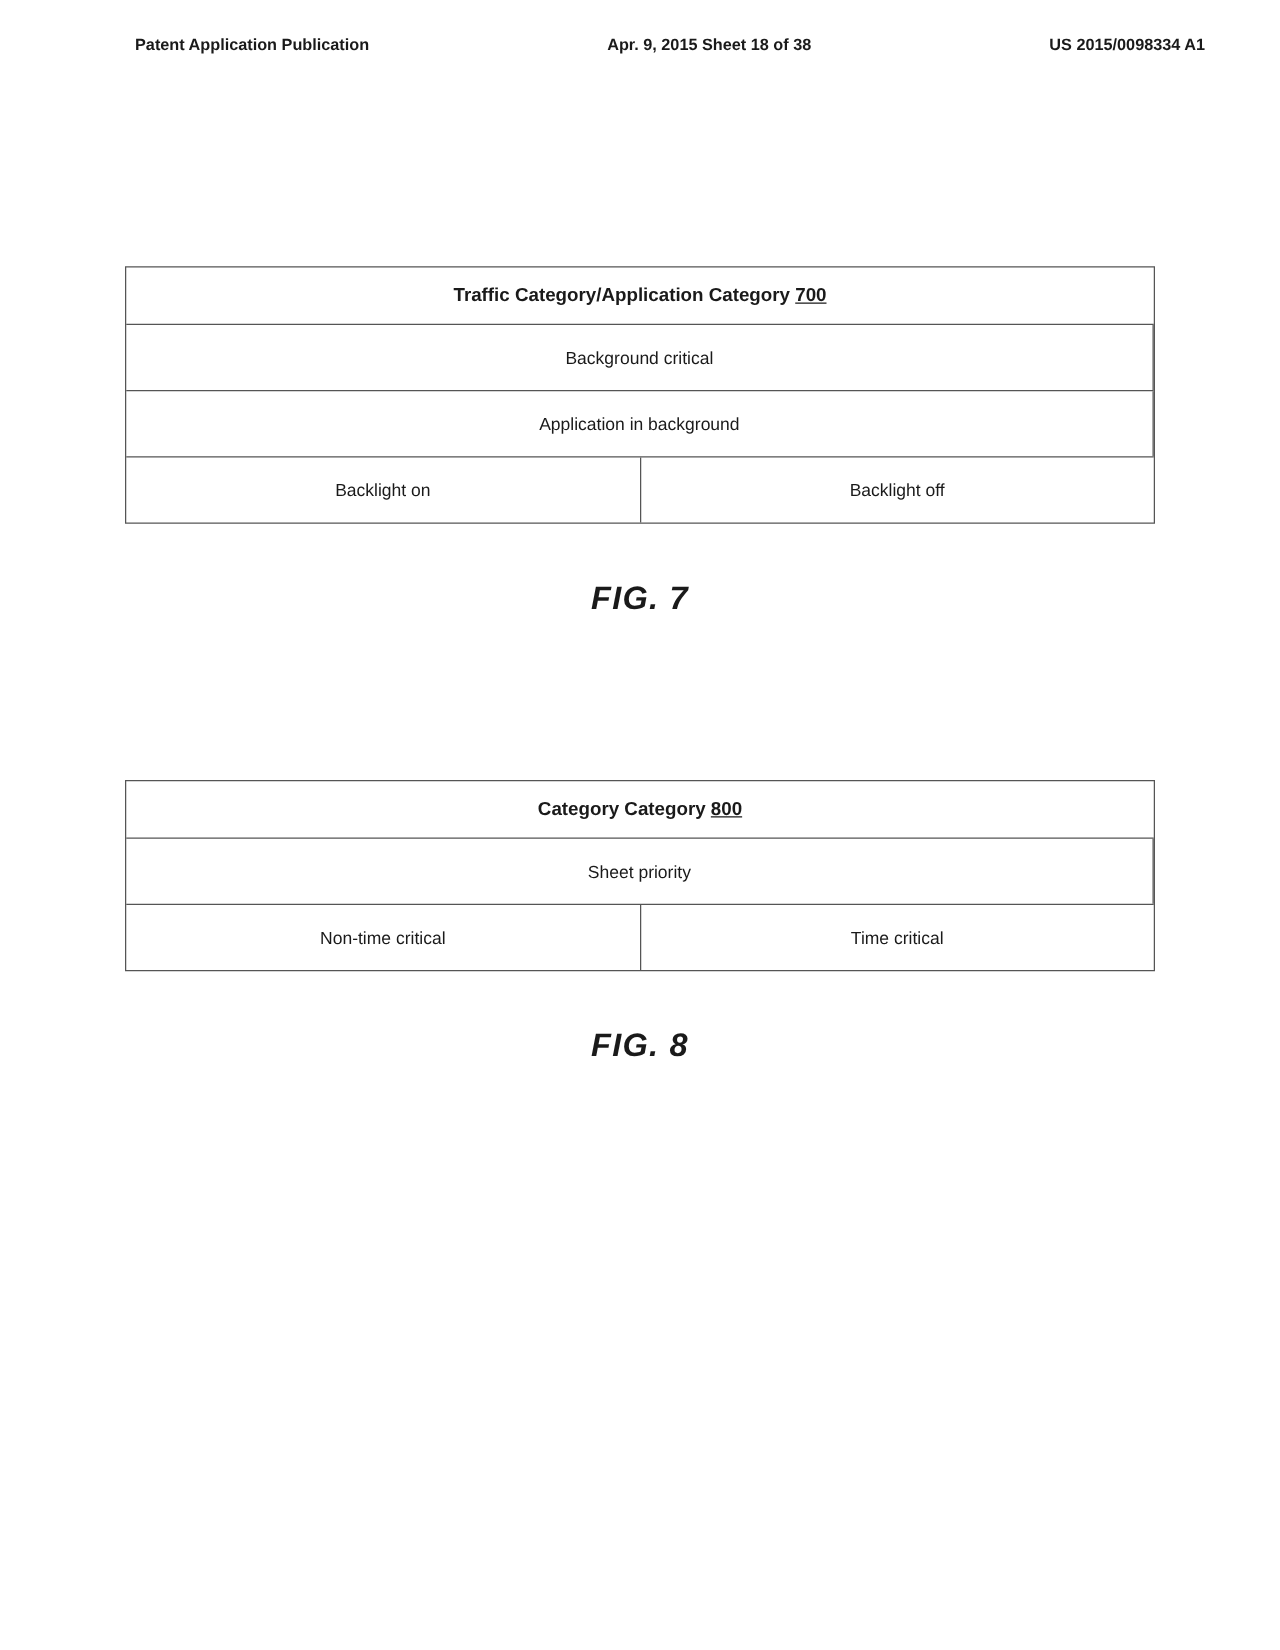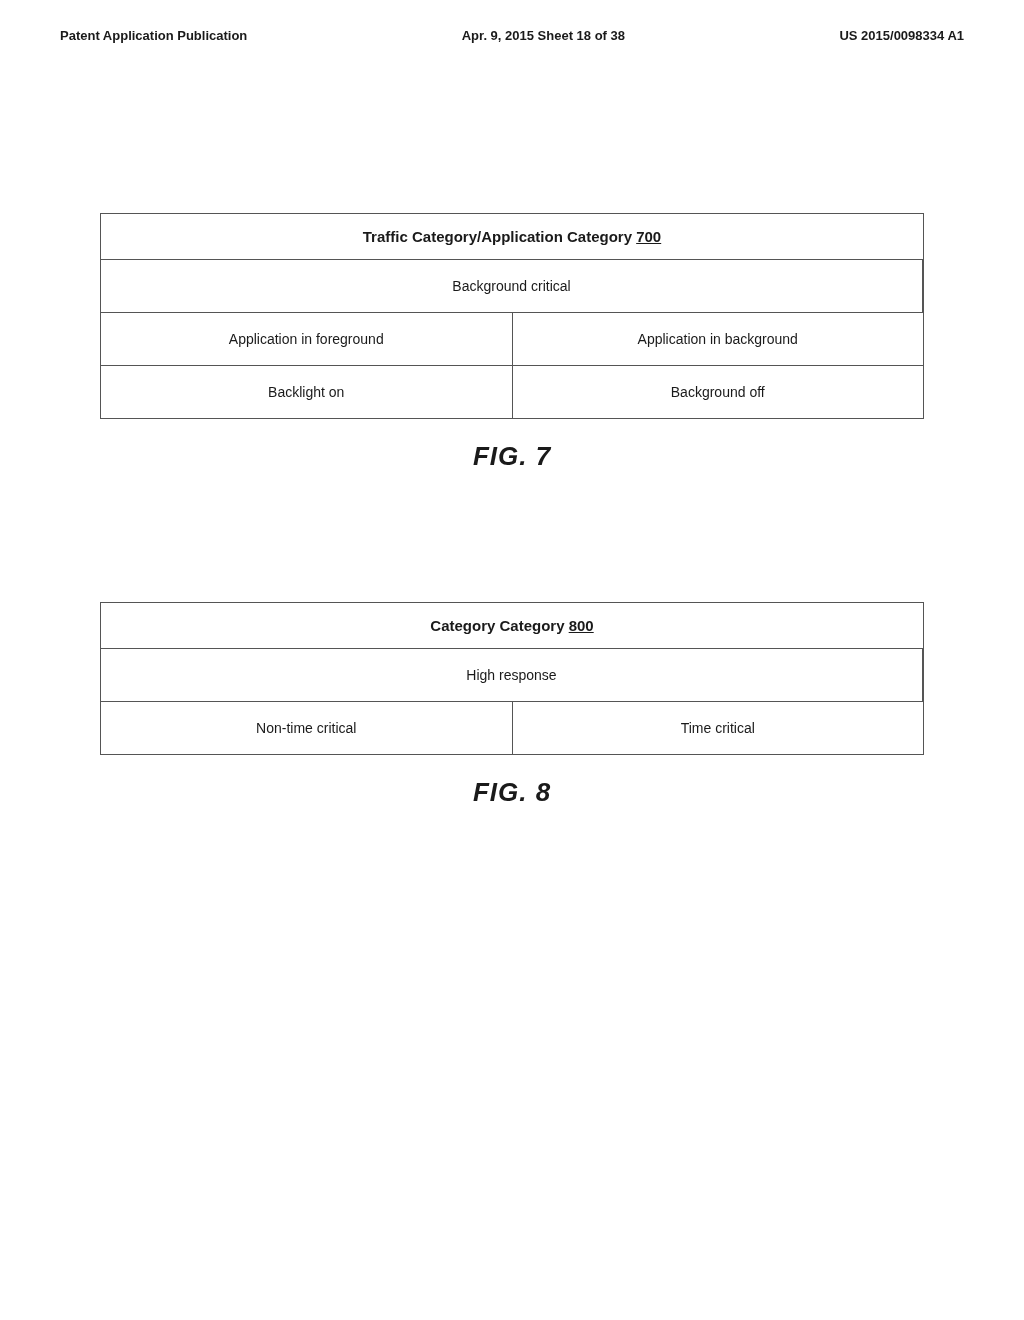--- a/index.html
+++ b/index.html
@@ -17,20 +17,21 @@
       color: #1a1a1a;
     }
 
     .page-header {
       display: flex;
       justify-content: space-between;
       align-items: center;
       padding: 28px 60px 0 60px;
       font-size: 13px;
       font-weight: bold;
+      margin-left: 48px;
     }
 
     .page-header span {
       font-weight: bold;
       font-size: 13px;
     }
 
     .content-area {
       padding: 0 100px;
     }
@@ -72,21 +73,21 @@
       padding: 18px 20px;
       font-size: 14px;
     }
 
     .table-cell:first-child {
       border-right: 1.5px solid #555;
     }
 
     .fig-label {
       text-align: center;
-      margin-top: 22px;
+      margin-top: 44px;
       font-size: 26px;
       font-style: italic;
       font-weight: bold;
       letter-spacing: 1px;
     }
 
     
     .fig8-container {
       margin-top: 130px;
     }
@@ -107,41 +108,40 @@
     <div class="table-wrapper">
 
       <div class="table-header-row">
         <span>Traffic Category/Application Category</span>&nbsp;<span class="ref-number">700</span>
       </div>
 
       <div class="table-body-row">
         <div class="table-cell">Background critical</div>
       </div>
       <div class="table-body-row">
-        <div class="table-cell">Application in foreground</div>
         <div class="table-cell">Application in background</div>
       </div>
       <div class="table-body-row">
         <div class="table-cell">Backlight on</div>
-        <div class="table-cell">Background off</div>
+        <div class="table-cell">Backlight off</div>
       </div>
     </div>
 
     <div class="fig-label">FIG. 7</div>
   </div>
 
   <div class="fig8-container">
     <div class="table-wrapper">
 
       <div class="table-header-row">
         <span>Category Category</span>&nbsp;<span class="ref-number">800</span>
       </div>
 
       <div class="table-body-row">
-        <div class="table-cell">High response</div>
+        <div class="table-cell">Sheet priority</div>
       </div>
       <div class="table-body-row">
         <div class="table-cell">Non-time critical</div>
         <div class="table-cell">Time critical</div>
       </div>
     </div>
 
     <div class="fig-label">FIG. 8</div>
   </div>
 

